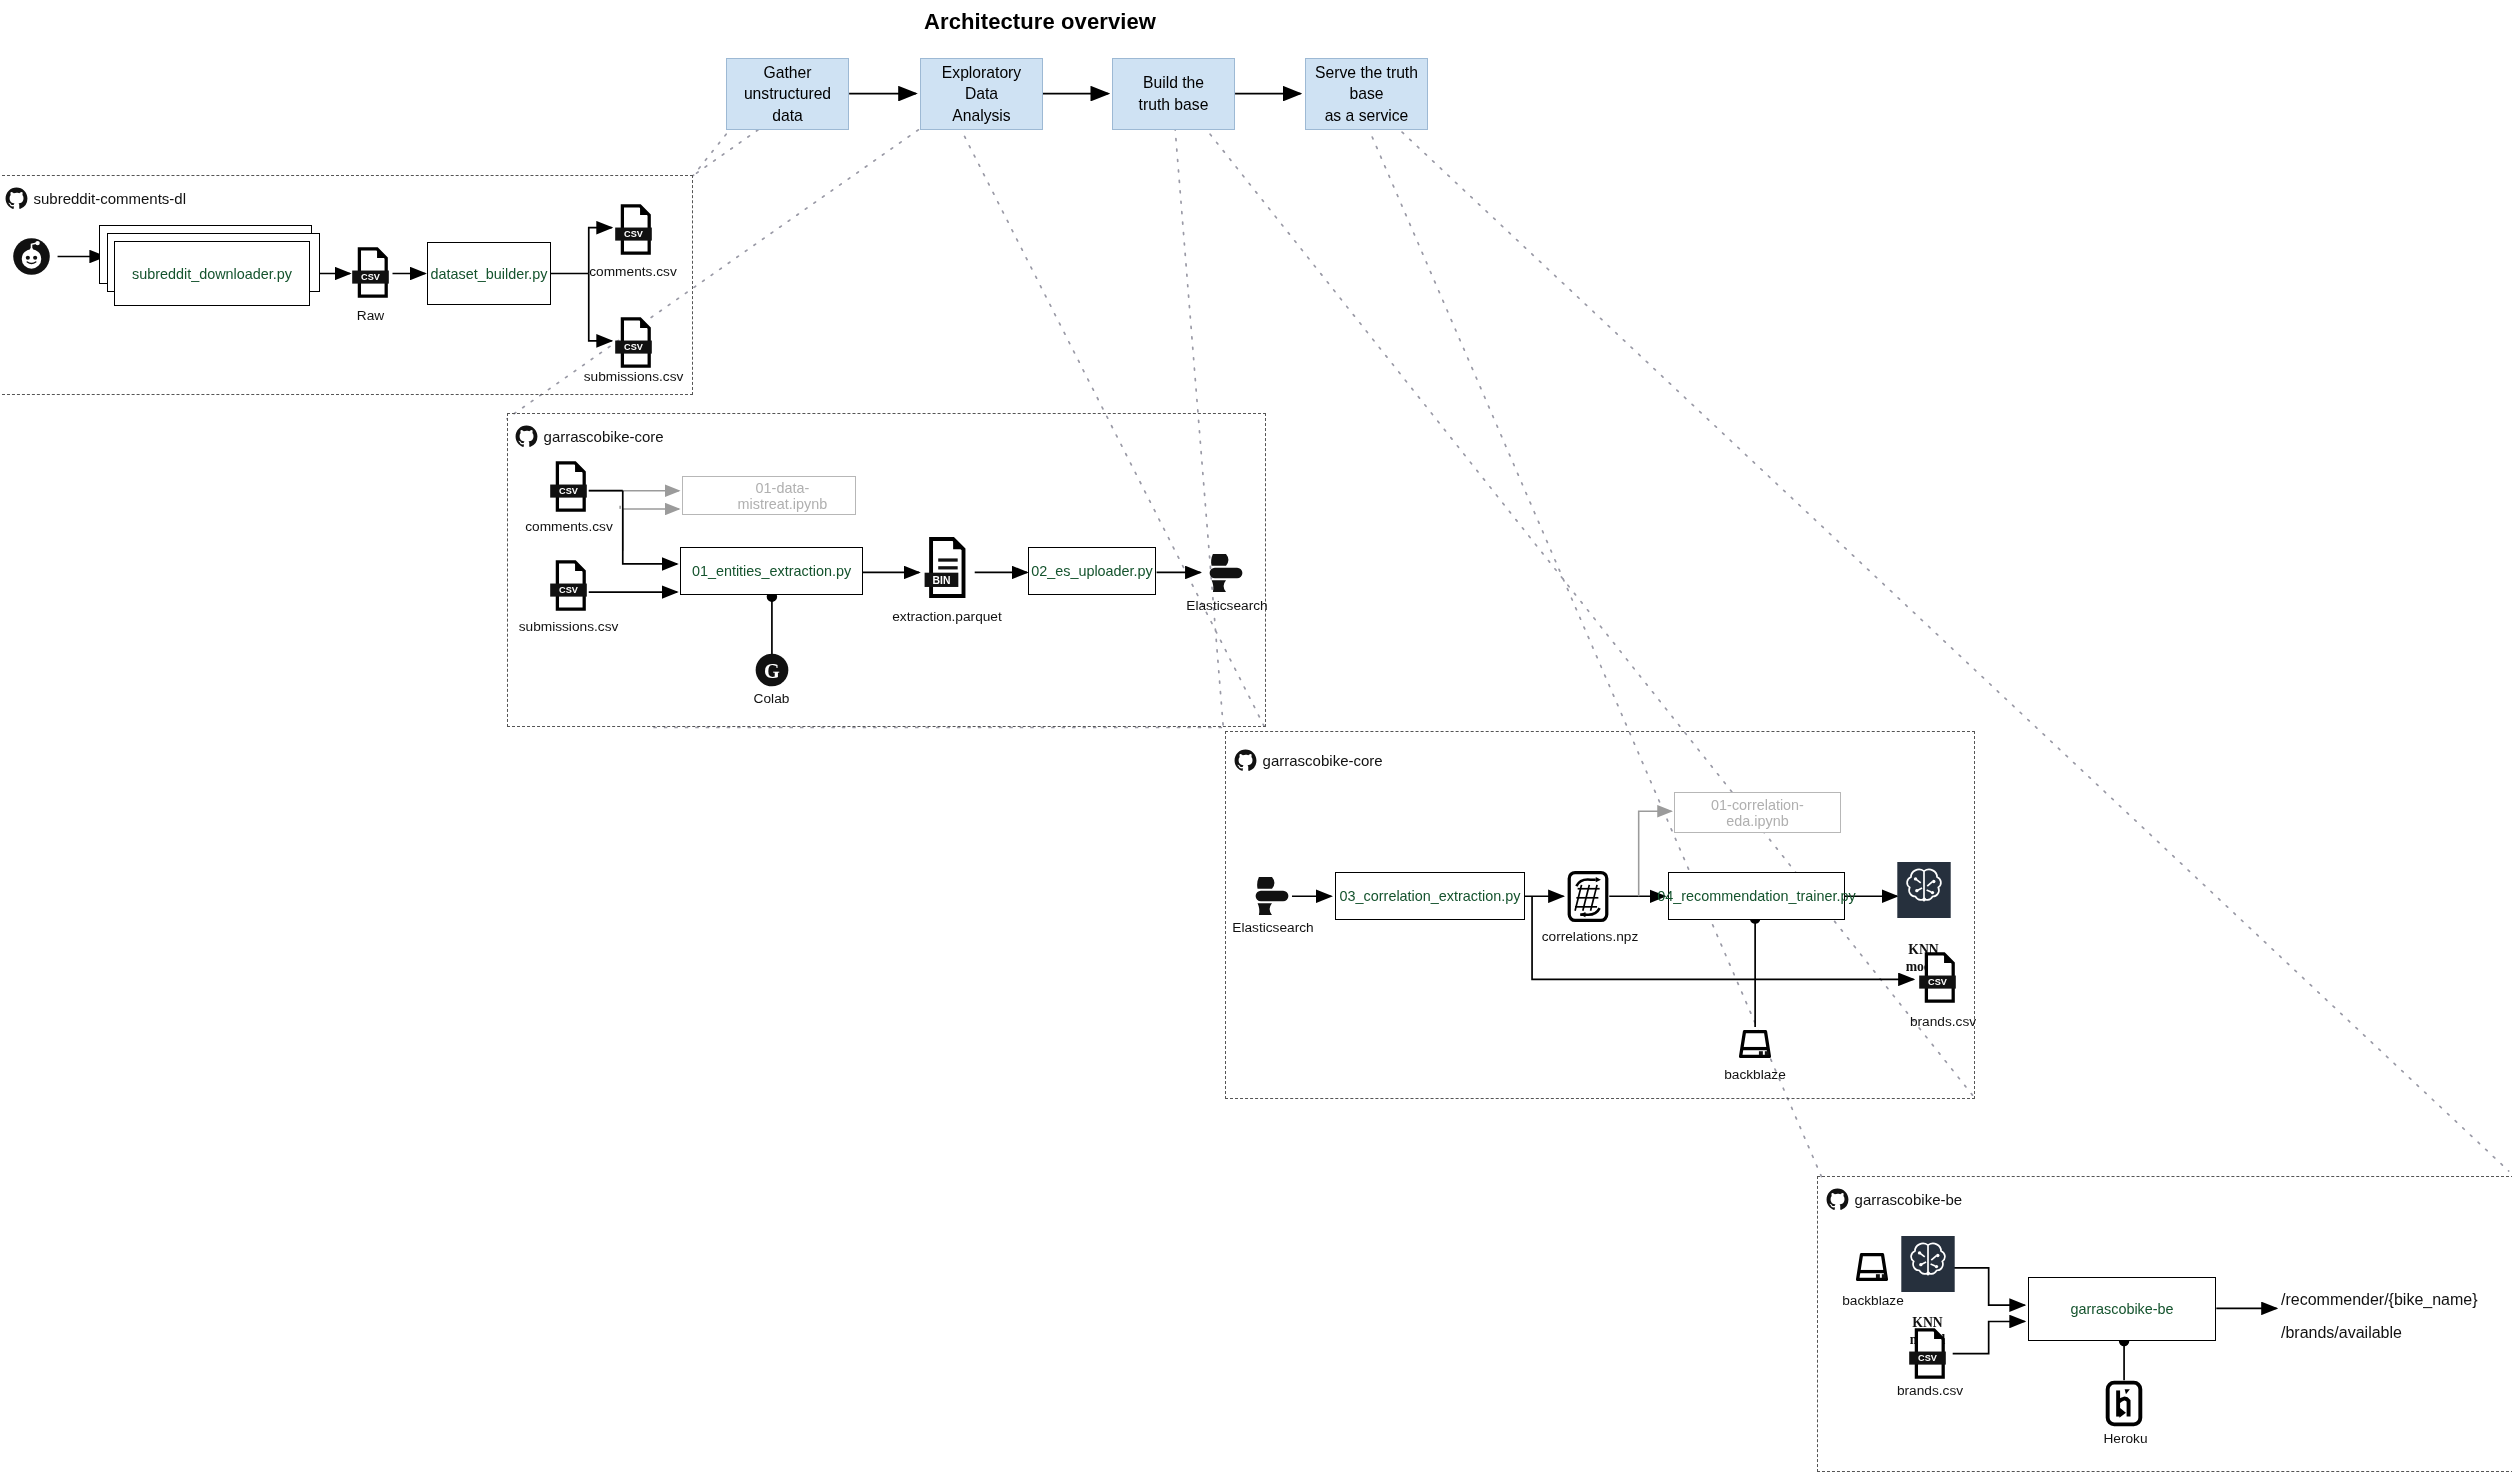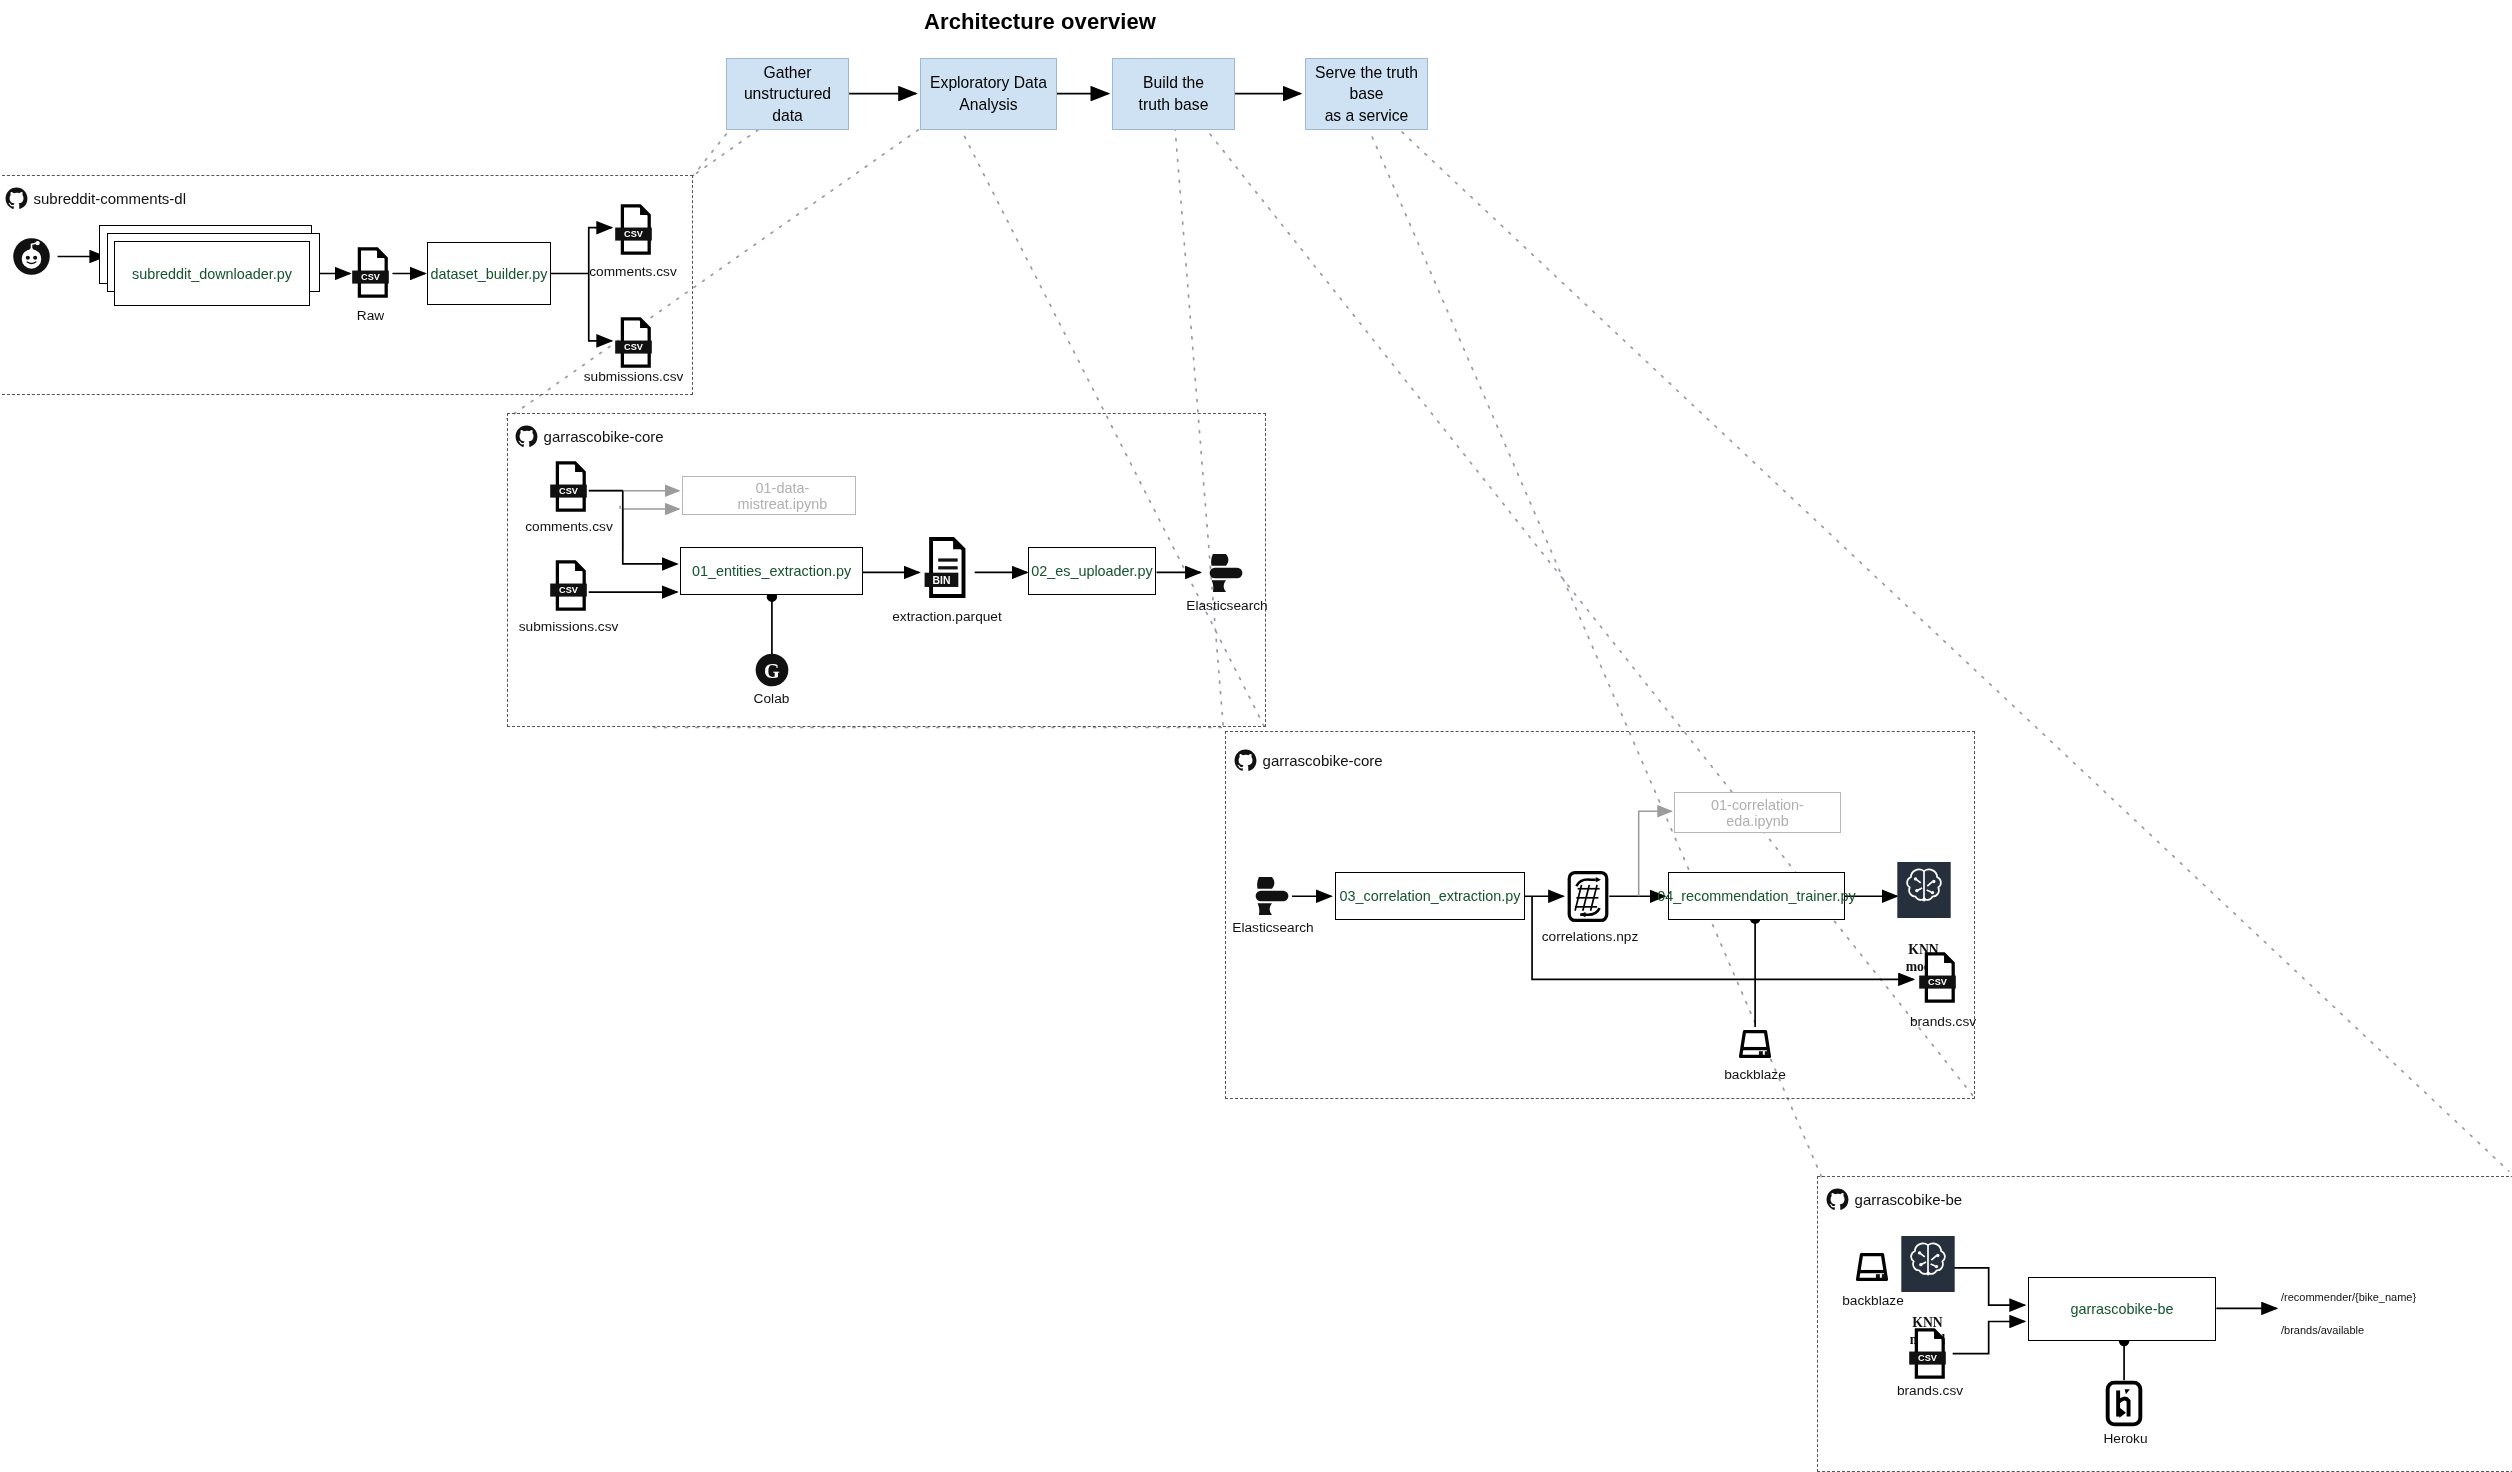--- a/index.html
+++ b/index.html
@@ -103,21 +103,21 @@
     font-size: 13.7px;
     color: #111;
     line-height: 1.25;
     white-space: nowrap;
   }
   .node-label.bold { font-weight: bold; }
   .node-label.block { white-space: normal; font-family: Liberation Serif, serif; }
 
   .endpoint-label {
     position: absolute;
-    font-size: 11px;
+    font-size: 16px;
     color: #111;
     white-space: nowrap;
   }
 
   .icon-holder { position: absolute; }
   .icon-holder svg { display: block; }
 </style>
 </head>
 <body>
 
@@ -225,21 +225,21 @@
 
       <path d="M3247,2050 L3247,2110"></path>
       <circle cx="3247" cy="2050" r="8" fill="#000" stroke="none"></circle>
     </g>
   </svg>
 
   <div class="phase-box" style="left:726px;top:58px;width:123px;height:72px;">
     <span style="white-space:pre-line;">Gather
 unstructured data</span>
   </div>
-  <div class="phase-box" style="left:920px;top:58px;width:137px;height:72px;">
+  <div class="phase-box" style="left:920px;top:58px;width:123px;height:72px;">
     <span style="white-space:pre-line;">Exploratory Data
 Analysis</span>
   </div>
   <div class="phase-box" style="left:1112px;top:58px;width:123px;height:72px;">
     <span style="white-space:pre-line;">Build the
 truth base</span>
   </div>
   <div class="phase-box" style="left:1305px;top:58px;width:123px;height:72px;">
     <span style="white-space:pre-line;">Serve the truth base
 as a service</span>

